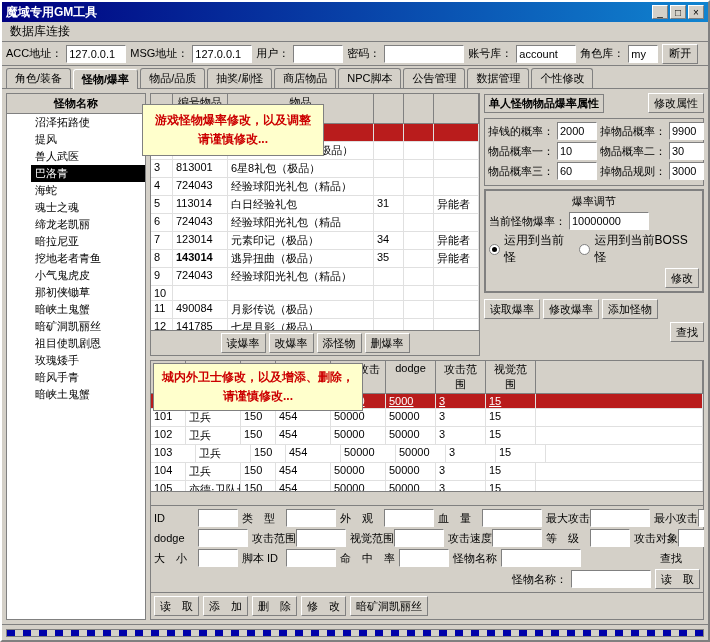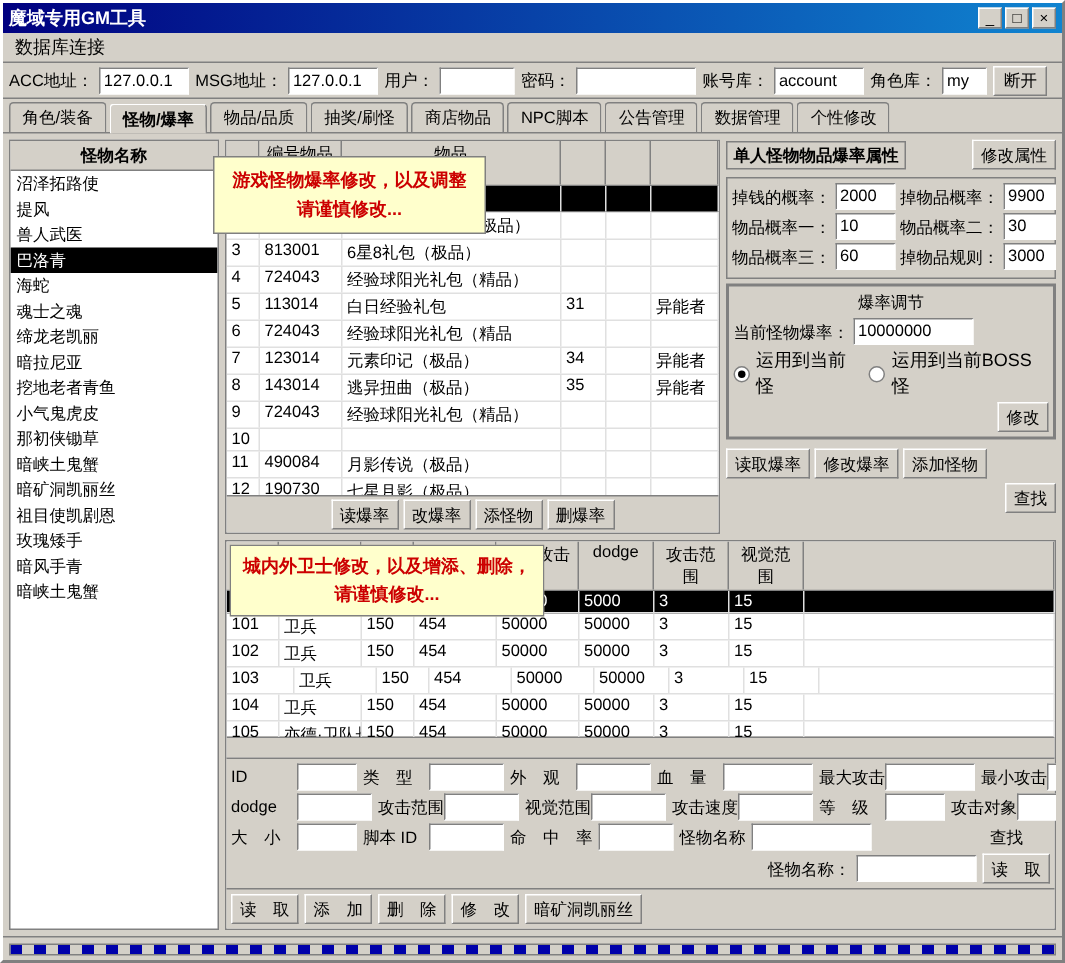--- a/index.html
+++ b/index.html
@@ -21,34 +21,34 @@
     .toolbar-btn { background: #d4d0c8; border: 1px solid; border-top-color: #fff; border-left-color: #fff; border-bottom-color: #808080; border-right-color: #808080; padding: 1px 6px; font-size: 11px; cursor: pointer; height: 20px; }
     
     .tabs { background: #d4d0c8; padding: 2px 4px 0; display: flex; gap: 2px; flex-shrink: 0; }
     .tab { border: 1px solid #808080; border-bottom: none; background: #d4d0c8; padding: 2px 8px; font-size: 11px; cursor: pointer; border-top-left-radius: 3px; border-top-right-radius: 3px; }
     .tab.active { background: #d4d0c8; border-top-color: #fff; border-left-color: #fff; font-weight: bold; position: relative; bottom: -1px; z-index: 1; }
     
     .main-content { display: flex; flex: 1; padding: 4px; gap: 4px; overflow: hidden; border-top: 1px solid #808080; }
     
     .left-panel { width: 140px; flex-shrink: 0; display: flex; flex-direction: column; border: 1px solid #808080; background: white; }
     .panel-header { background: #d4d0c8; padding: 2px 4px; font-size: 11px; font-weight: bold; border-bottom: 1px solid #808080; text-align: center; }
-    .monster-list { flex: 1; overflow-y: auto; }
+    .monster-list { flex: 1; overflow-y: auto; padding-left: 24px; }
     .monster-item { padding: 1px 4px; font-size: 11px; cursor: pointer; white-space: nowrap; overflow: hidden; text-overflow: ellipsis; }
     .monster-item.selected { background: #000000; color: white; }
     
     .right-panel { flex: 1; display: flex; flex-direction: column; gap: 4px; overflow: hidden; }
     
     .top-right { display: flex; gap: 4px; flex: 1; overflow: hidden; }
     
     .monster-table-container { flex: 1; border: 1px solid #808080; background: white; overflow: hidden; display: flex; flex-direction: column; }
     .table-header-row { display: flex; background: #d4d0c8; border-bottom: 1px solid #808080; }
     .th { border-right: 1px solid #808080; padding: 1px 3px; font-size: 11px; font-weight: normal; text-align: center; background: #d4d0c8; flex-shrink: 0; }
     .table-body { overflow-y: auto; flex: 1; }
     .tr { display: flex; border-bottom: 1px solid #e0e0e0; }
-    .tr.selected-row { background: #000000; color: white; }
+    .tr.selected-row { background: #b91c1c; color: white; text-decoration: underline; }
     .td { border-right: 1px solid #e0e0e0; padding: 1px 3px; font-size: 11px; overflow: hidden; white-space: nowrap; flex-shrink: 0; }
     
     .right-attr-panel { width: 220px; flex-shrink: 0; display: flex; flex-direction: column; gap: 3px; }
     
     .attr-box { border: 1px solid #808080; background: #d4d0c8; padding: 3px; position: relative; }
     .attr-row { display: flex; align-items: center; gap: 3px; margin-bottom: 2px; }
     .attr-label { font-size: 11px; white-space: nowrap; }
     .attr-input { border: 1px solid; border-top-color: #808080; border-left-color: #808080; border-bottom-color: #fff; border-right-color: #fff; background: white; height: 18px; font-size: 11px; padding: 0 2px; }
     
     .rate-adjust-box { border: 2px solid #808080; background: #d4d0c8; padding: 3px; }
@@ -222,21 +222,21 @@
             <div class="tr">
               <div class="td" style="width:22px;">7</div>
               <div class="td" style="width:55px;">123014</div>
               <div class="td" style="flex:1;">元素印记（极品）</div>
               <div class="td" style="width:30px;">34</div>
               <div class="td" style="width:30px;"></div>
               <div class="td" style="width:45px;">异能者</div>
             </div>
             <div class="tr">
               <div class="td" style="width:22px;">8</div>
-              <div class="td" style="width:55px;">143014</div>
+              <div class="td" style="width:55px;font-weight:bold;">143014</div>
               <div class="td" style="flex:1;">逃异扭曲（极品）</div>
               <div class="td" style="width:30px;">35</div>
               <div class="td" style="width:30px;"></div>
               <div class="td" style="width:45px;">异能者</div>
             </div>
             <div class="tr">
               <div class="td" style="width:22px;">9</div>
               <div class="td" style="width:55px;">724043</div>
               <div class="td" style="flex:1;">经验球阳光礼包（精品）</div>
               <div class="td" style="width:30px;"></div>
@@ -254,21 +254,21 @@
             <div class="tr">
               <div class="td" style="width:22px;">11</div>
               <div class="td" style="width:55px;">490084</div>
               <div class="td" style="flex:1;">月影传说（极品）</div>
               <div class="td" style="width:30px;"></div>
               <div class="td" style="width:30px;"></div>
               <div class="td" style="width:45px;"></div>
             </div>
             <div class="tr">
               <div class="td" style="width:22px;">12</div>
-              <div class="td" style="width:55px;">190730</div>
+              <div class="td" style="width:55px;">141785</div>
               <div class="td" style="flex:1;">七星月影（极品）</div>
               <div class="td" style="width:30px;"></div>
               <div class="td" style="width:30px;"></div>
               <div class="td" style="width:45px;"></div>
             </div>
 
           </div>
 
           <div style="background:#d4d0c8; border-top:1px solid #808080; padding:2px; display:flex; gap:3px; justify-content:center;">
             <button class="small-btn">读爆率</button>

